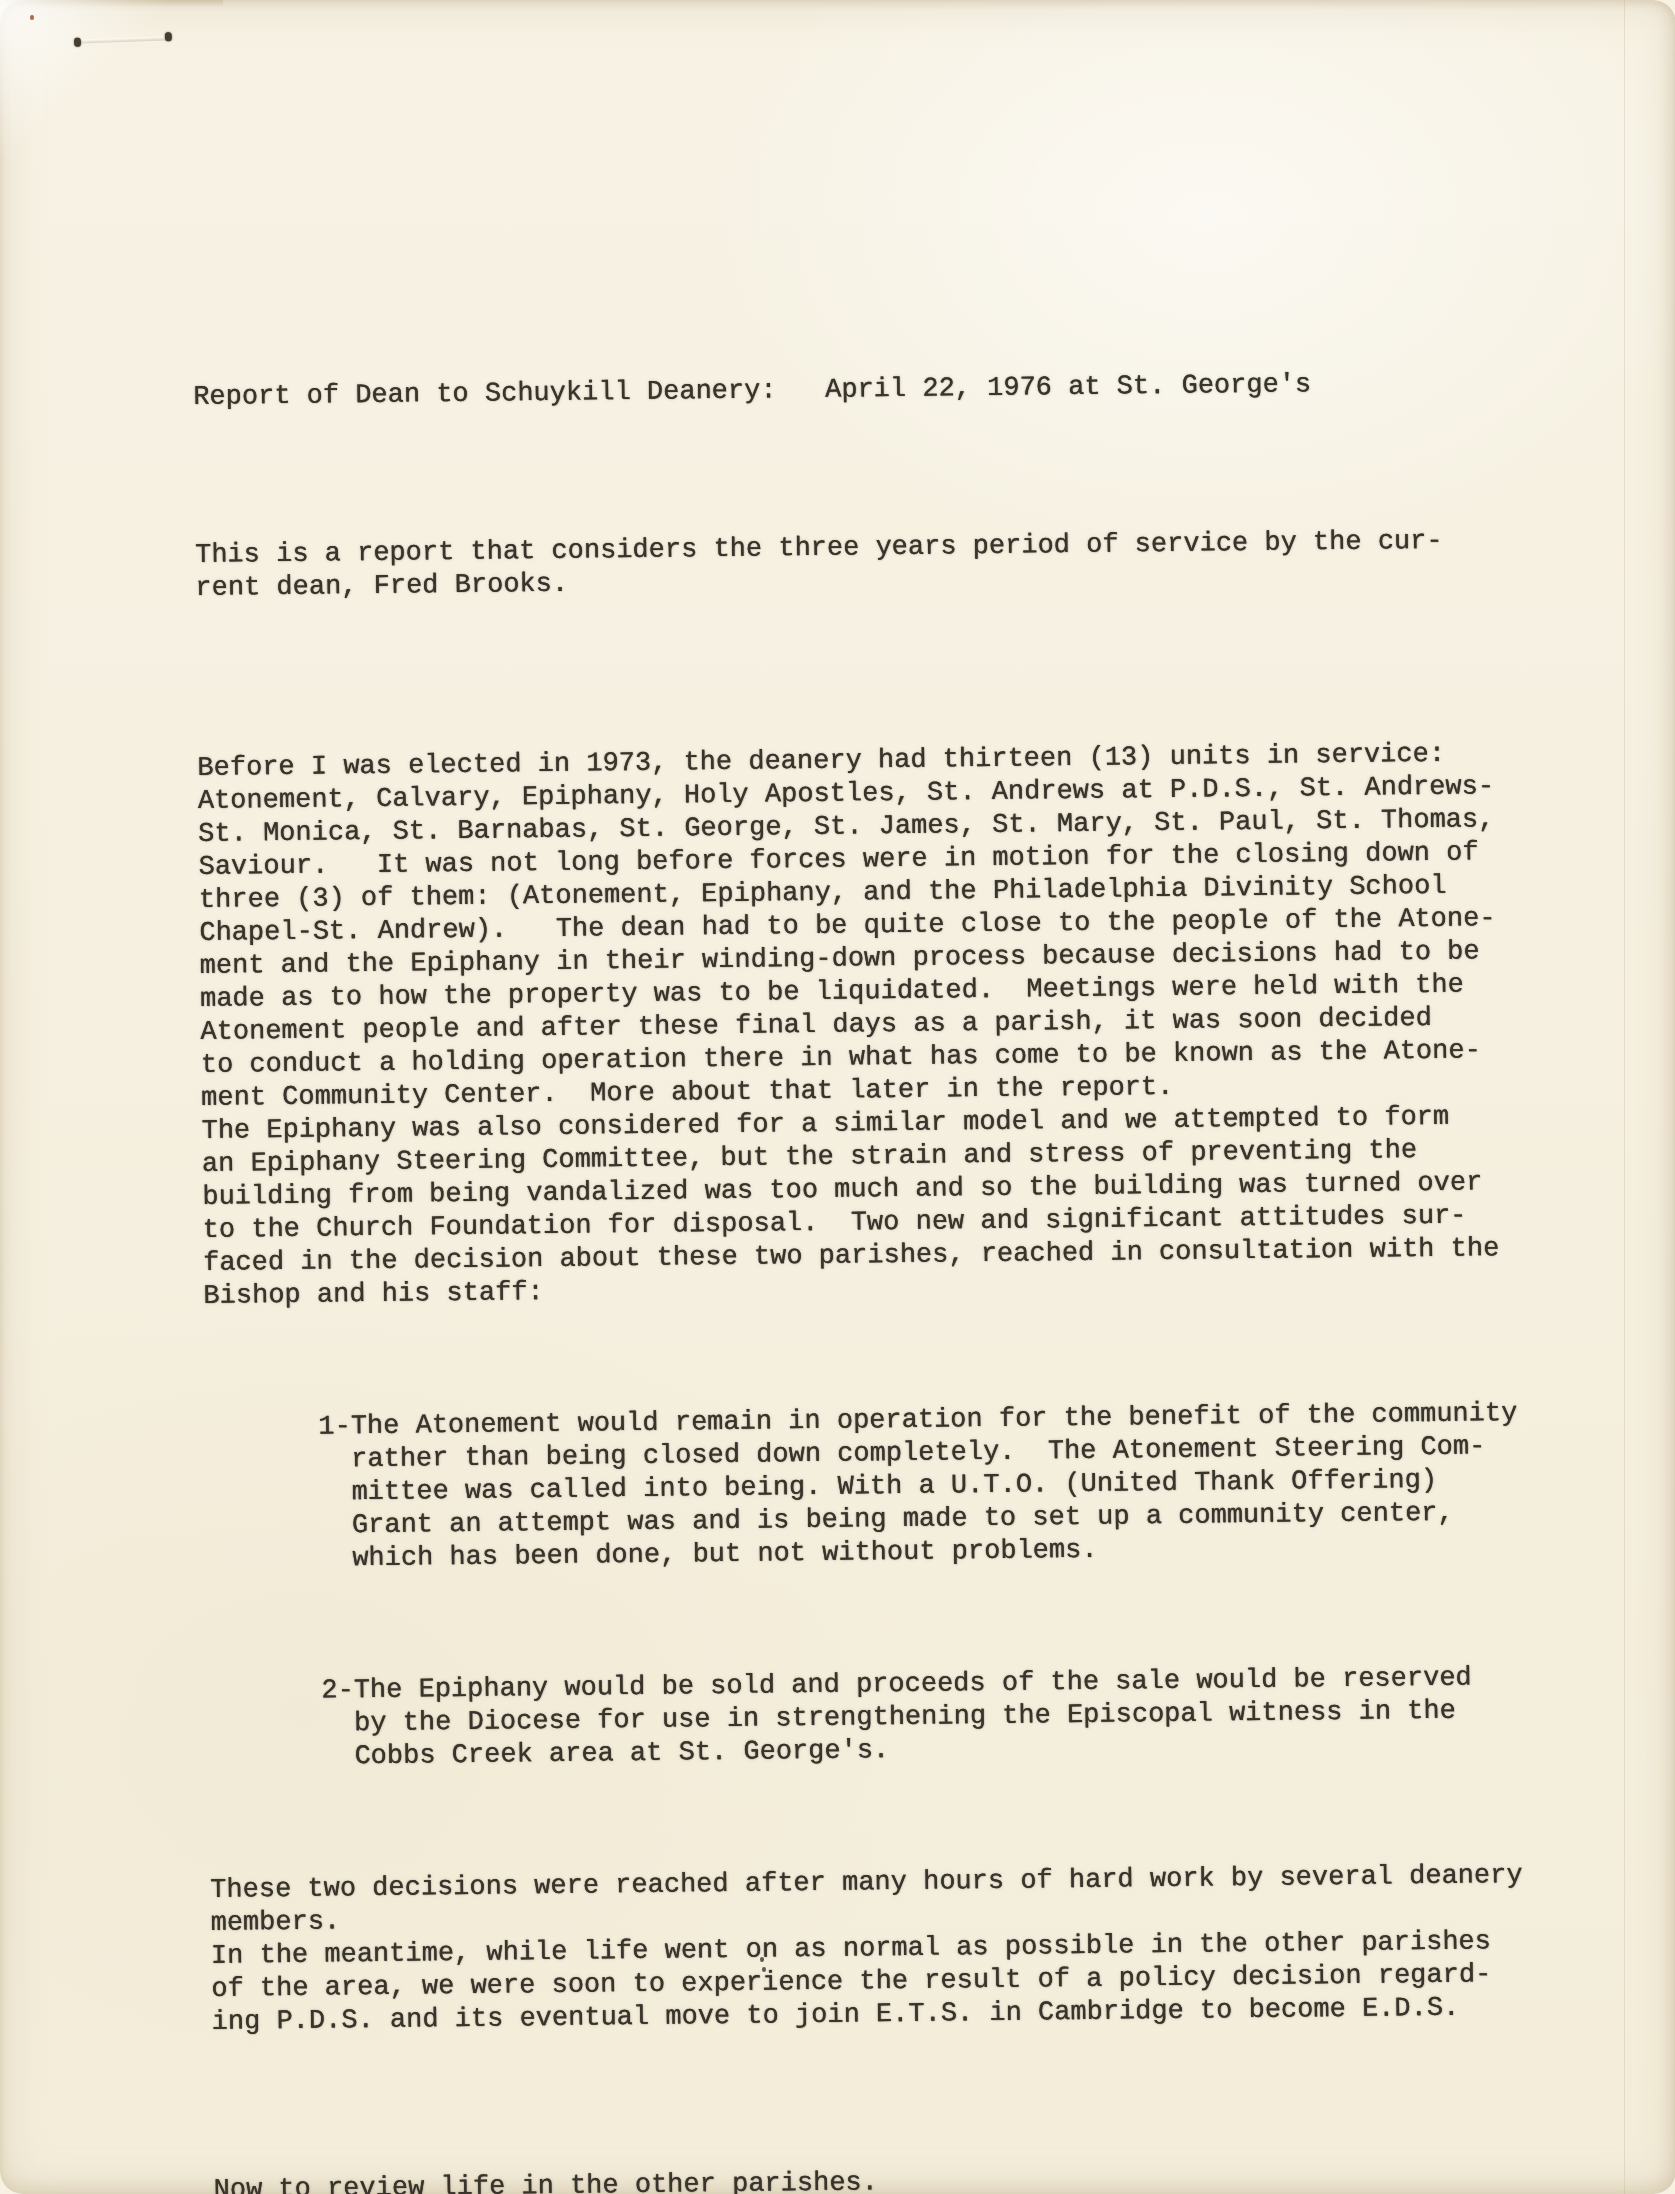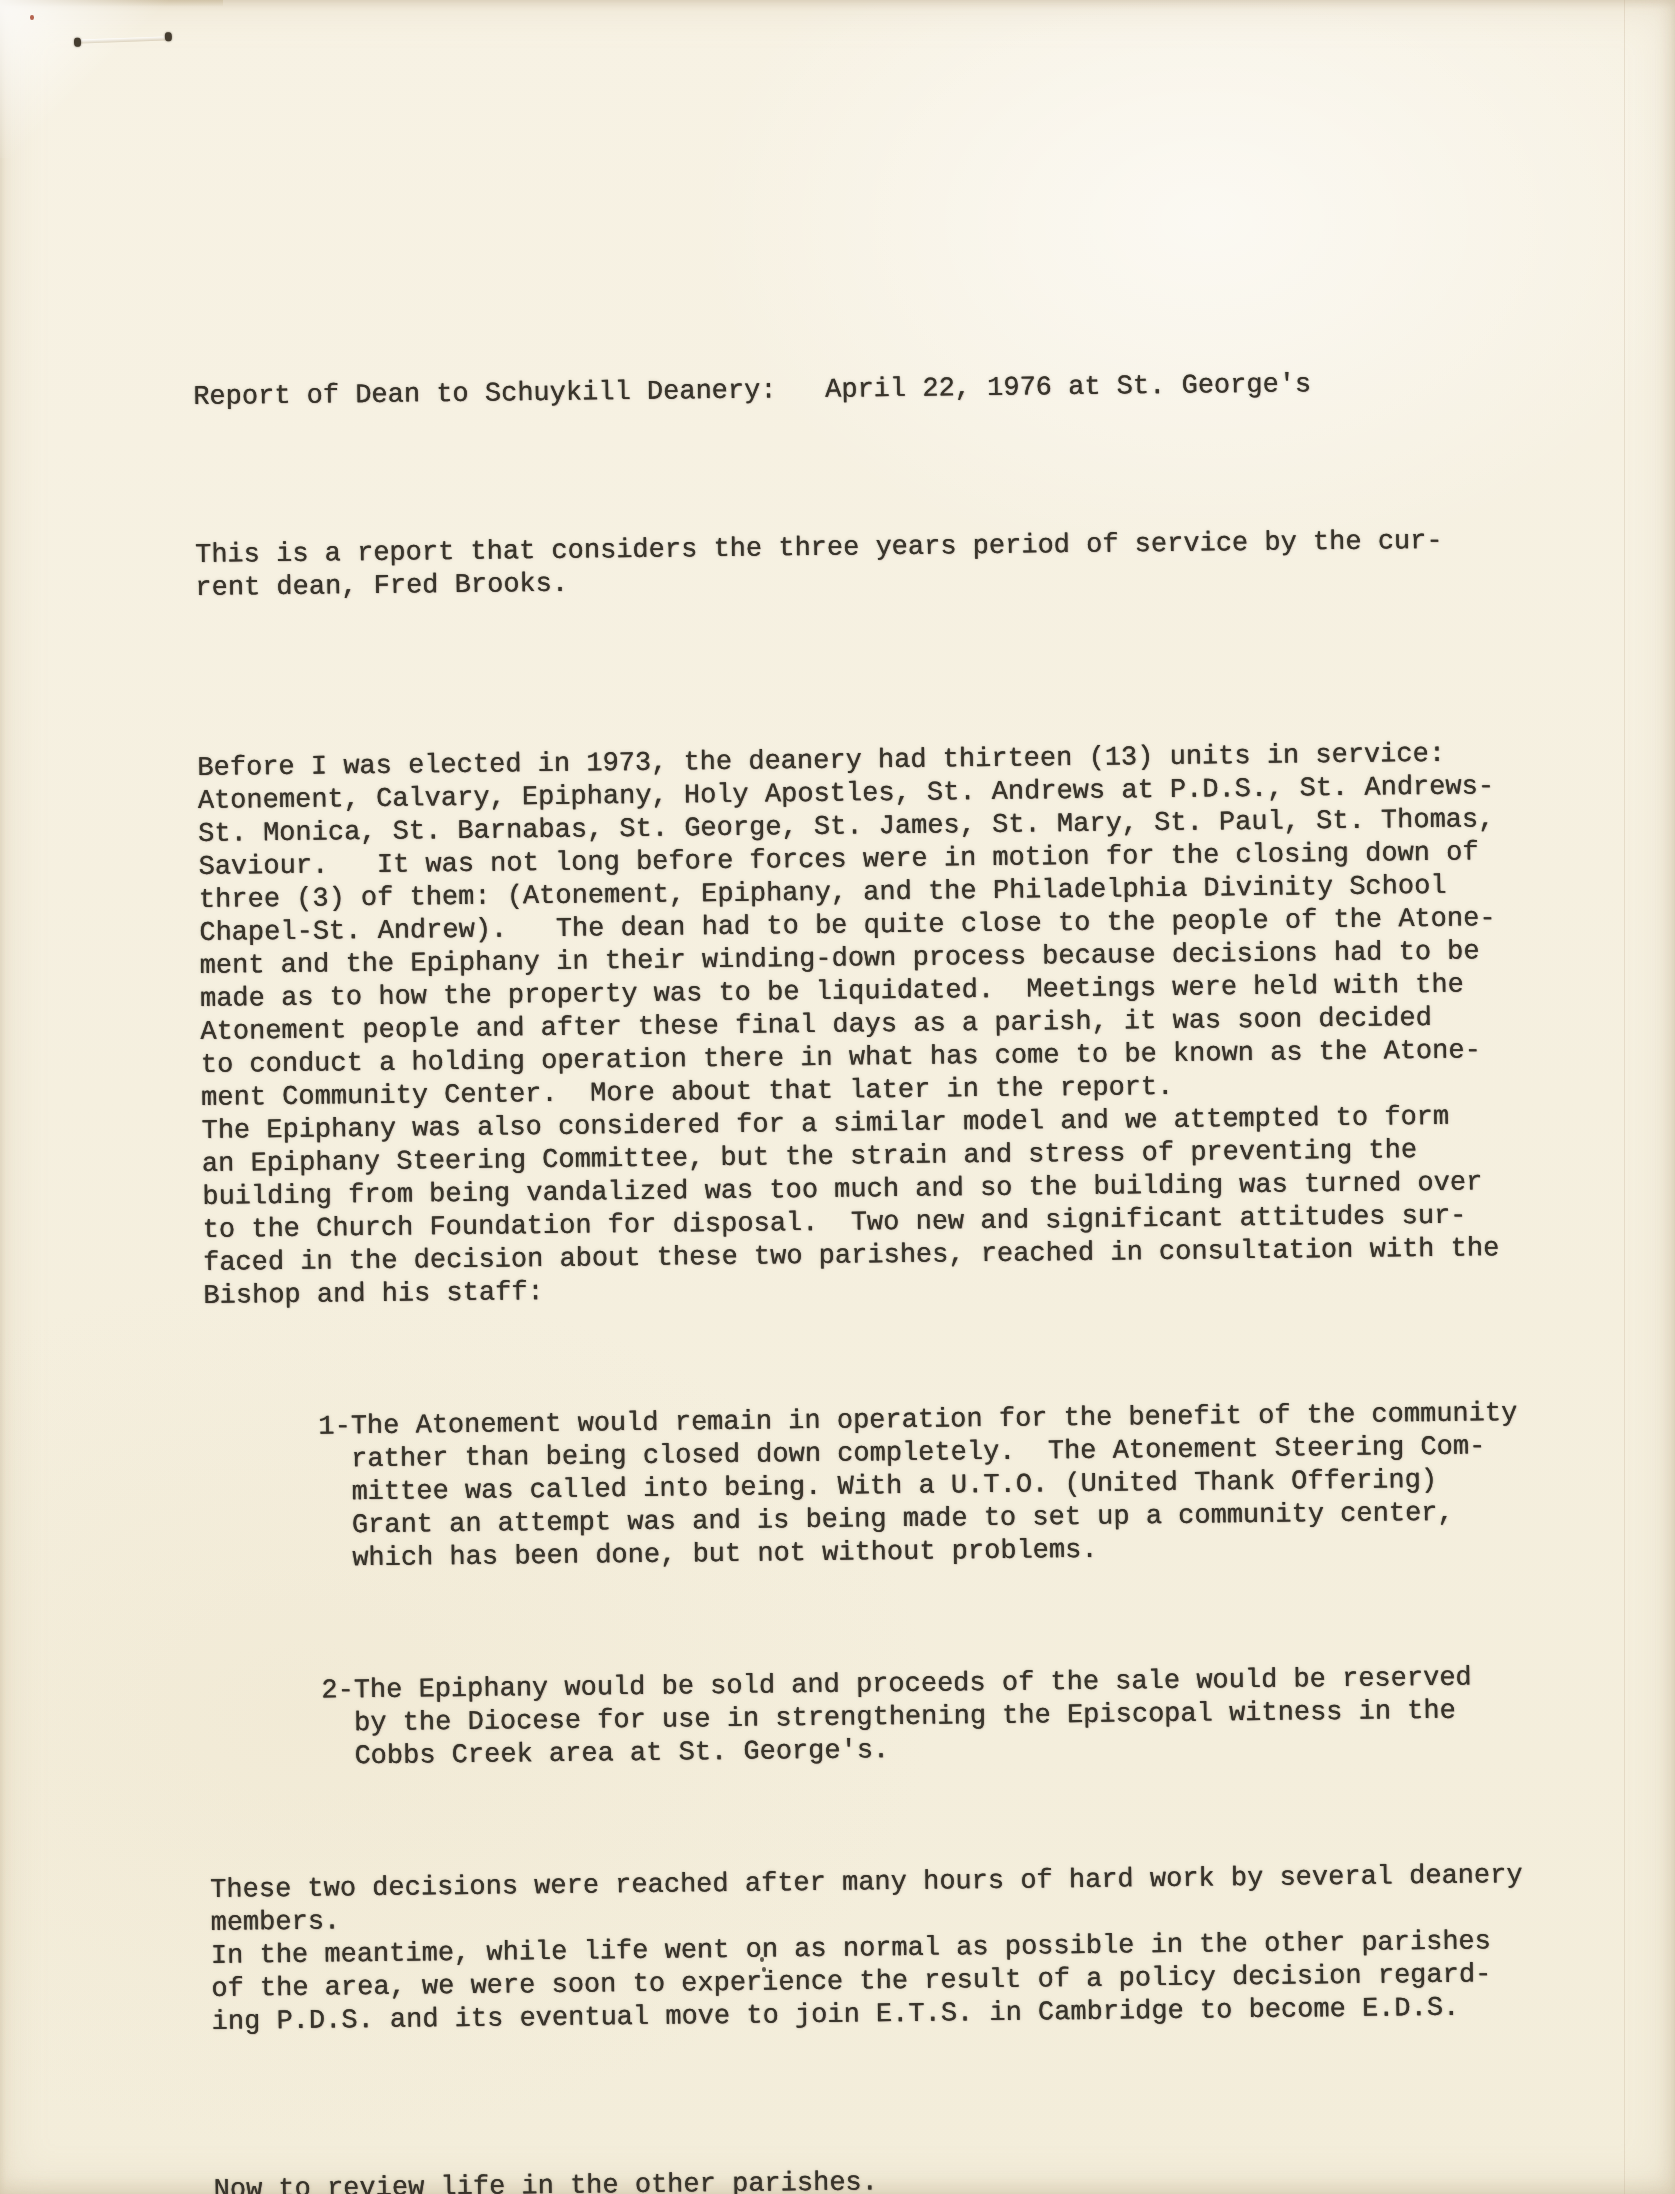--- a/index.html
+++ b/index.html
@@ -14,20 +14,21 @@
     position: absolute; inset: 0;
     background:
       radial-gradient(854px 591px at 72% 10%, rgba(255,255,255,0.55), rgba(255,255,255,0) 60%),
       radial-gradient(1051px 722px at 18% 78%, rgba(236,226,200,0.30), rgba(236,226,200,0) 60%),
       linear-gradient(#f7f2e4, #f3edda);
     box-shadow:
       inset 0 0 46px rgba(190,170,135,0.28),
       inset -6.6px 0 14.4px rgba(180,160,125,0.18),
       inset 0 -7.9px 15.8px rgba(180,160,125,0.16),
       inset 0 3.9px 6.6px rgba(175,155,120,0.18);
+    border-radius: 23px;
   }
   .corner-crease {
     position: absolute; left: 0; top: 0; width: 223px; height: 158px;
     background:
       linear-gradient(135deg, rgba(255,255,255,0.85) 0%, rgba(255,255,255,0) 45%),
       linear-gradient(to bottom, rgba(195,178,142,0.45) 0px, rgba(195,178,142,0) 6.6px);
   }
   .right-crease {
     position: absolute; top: 0; bottom: 0; left: 1624px; width: 1.3px;
     background: rgba(190,170,140,0.28);

